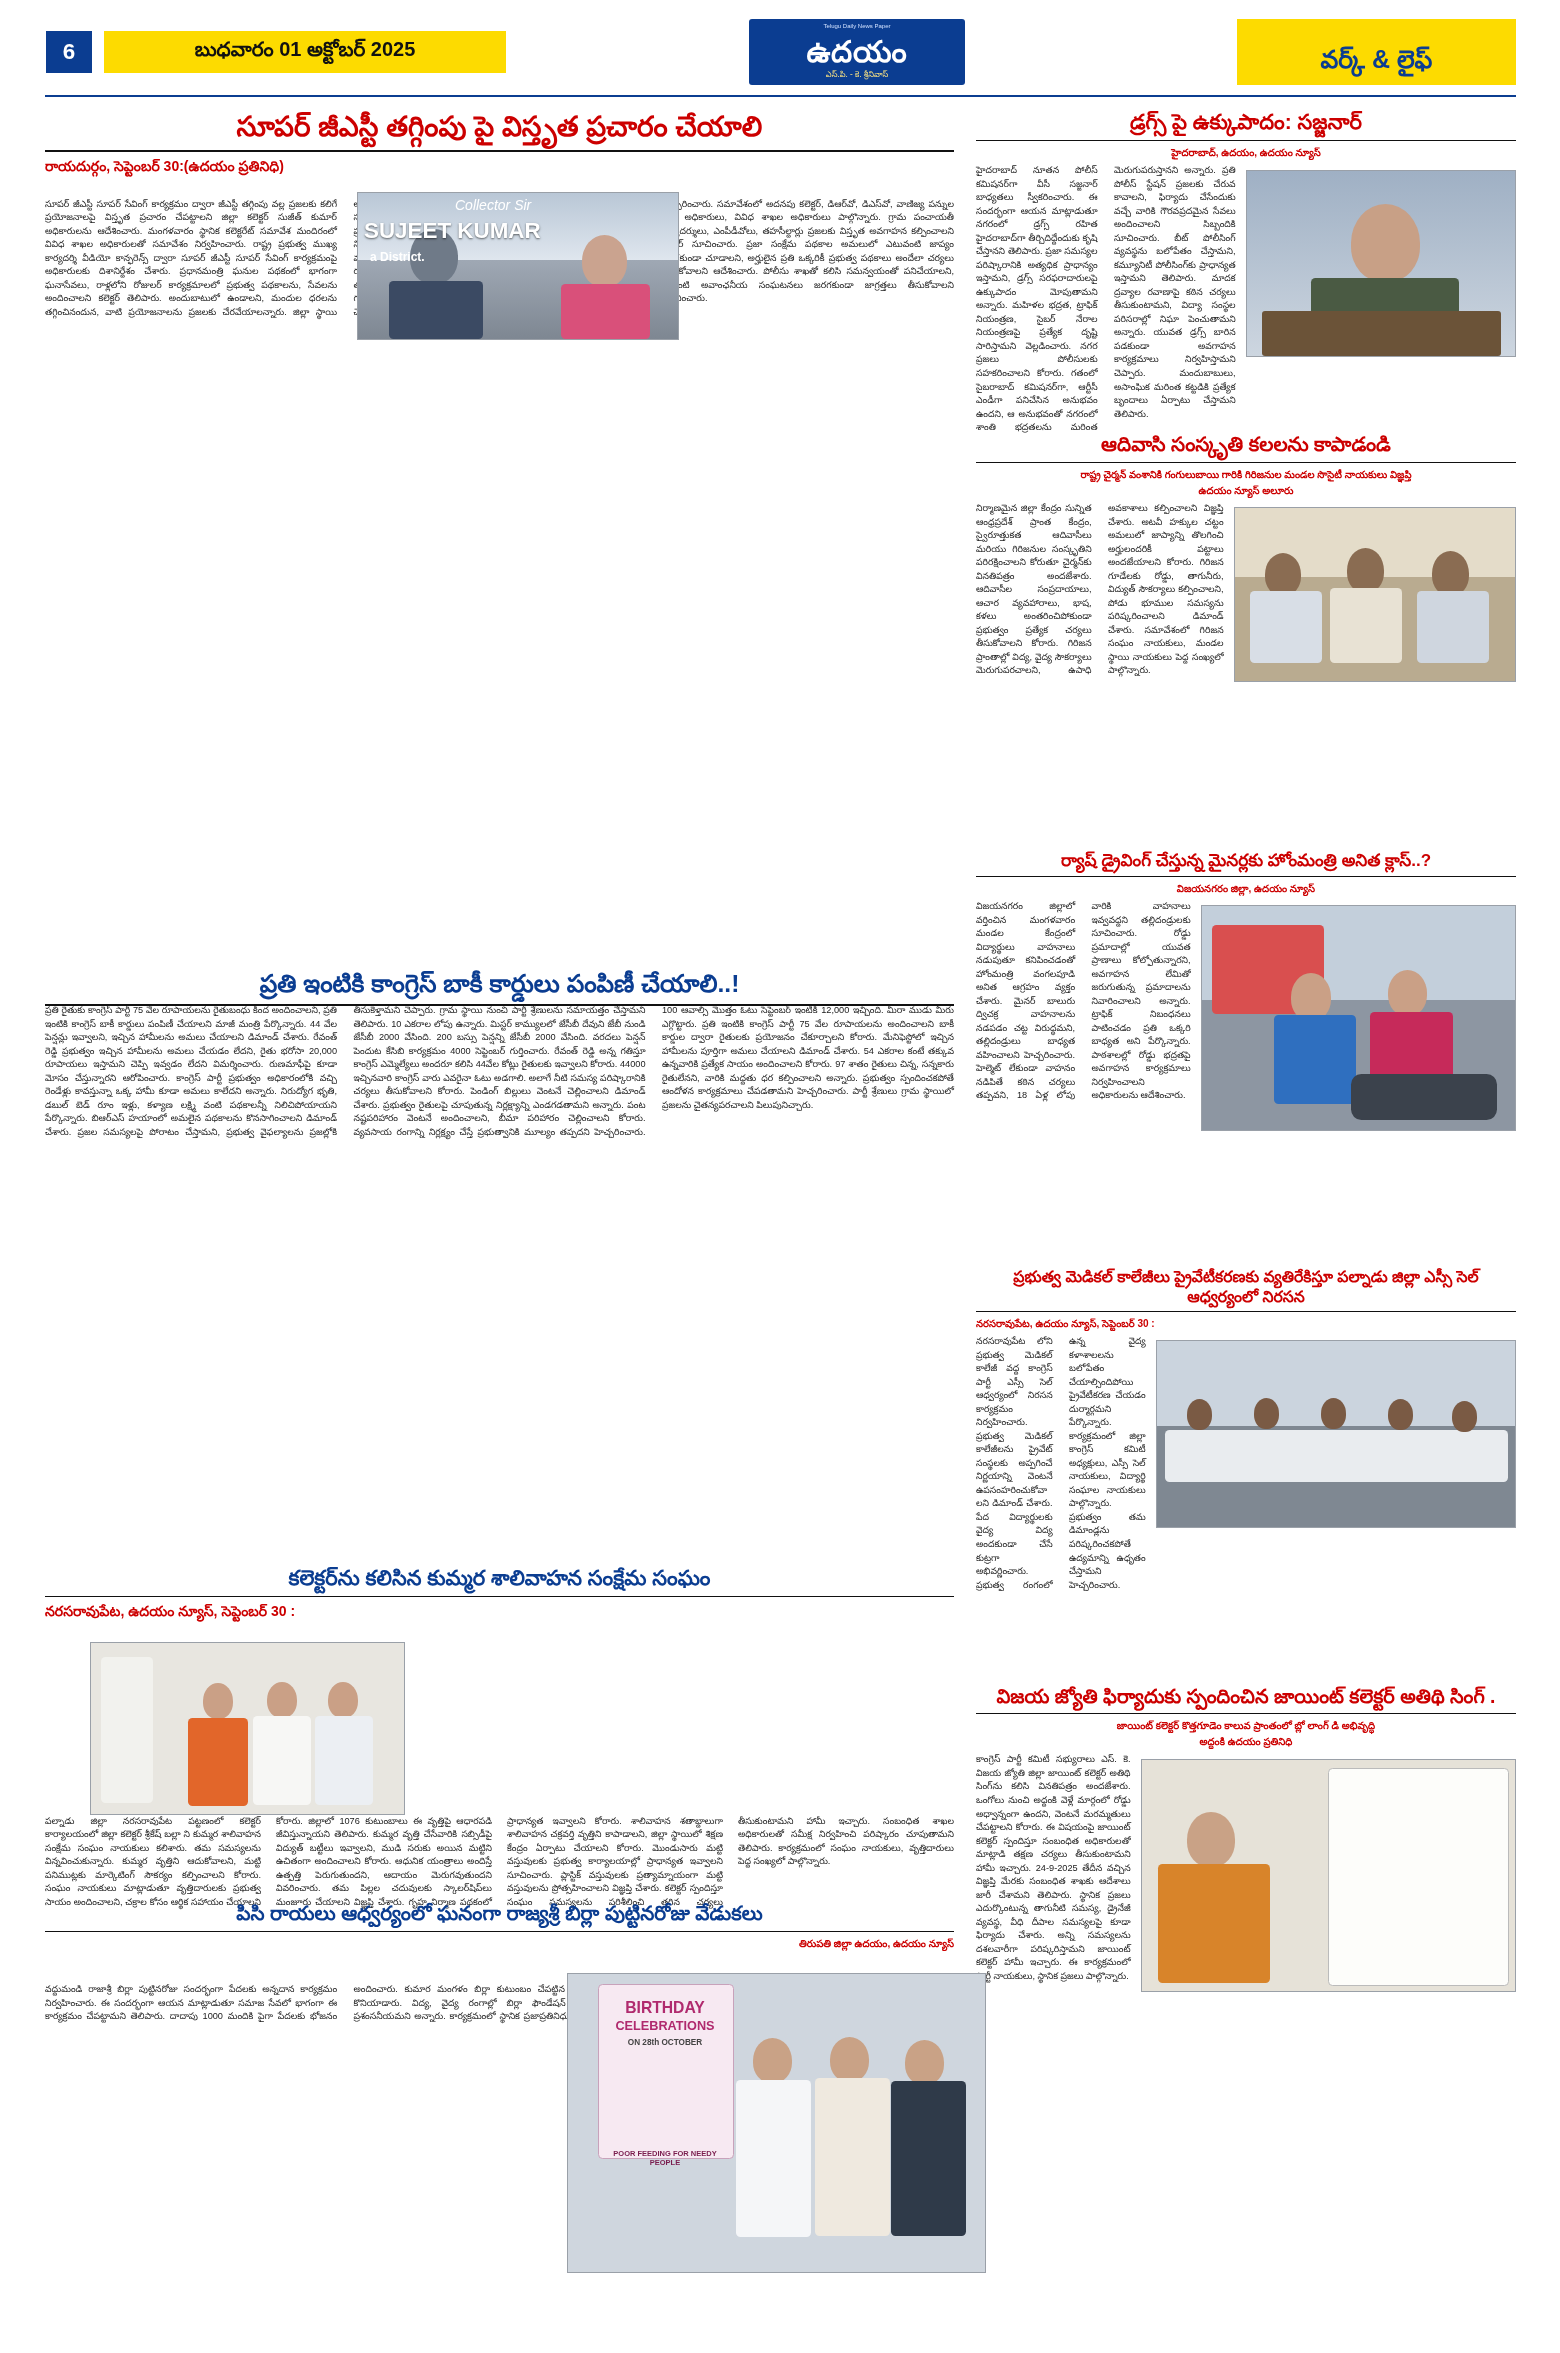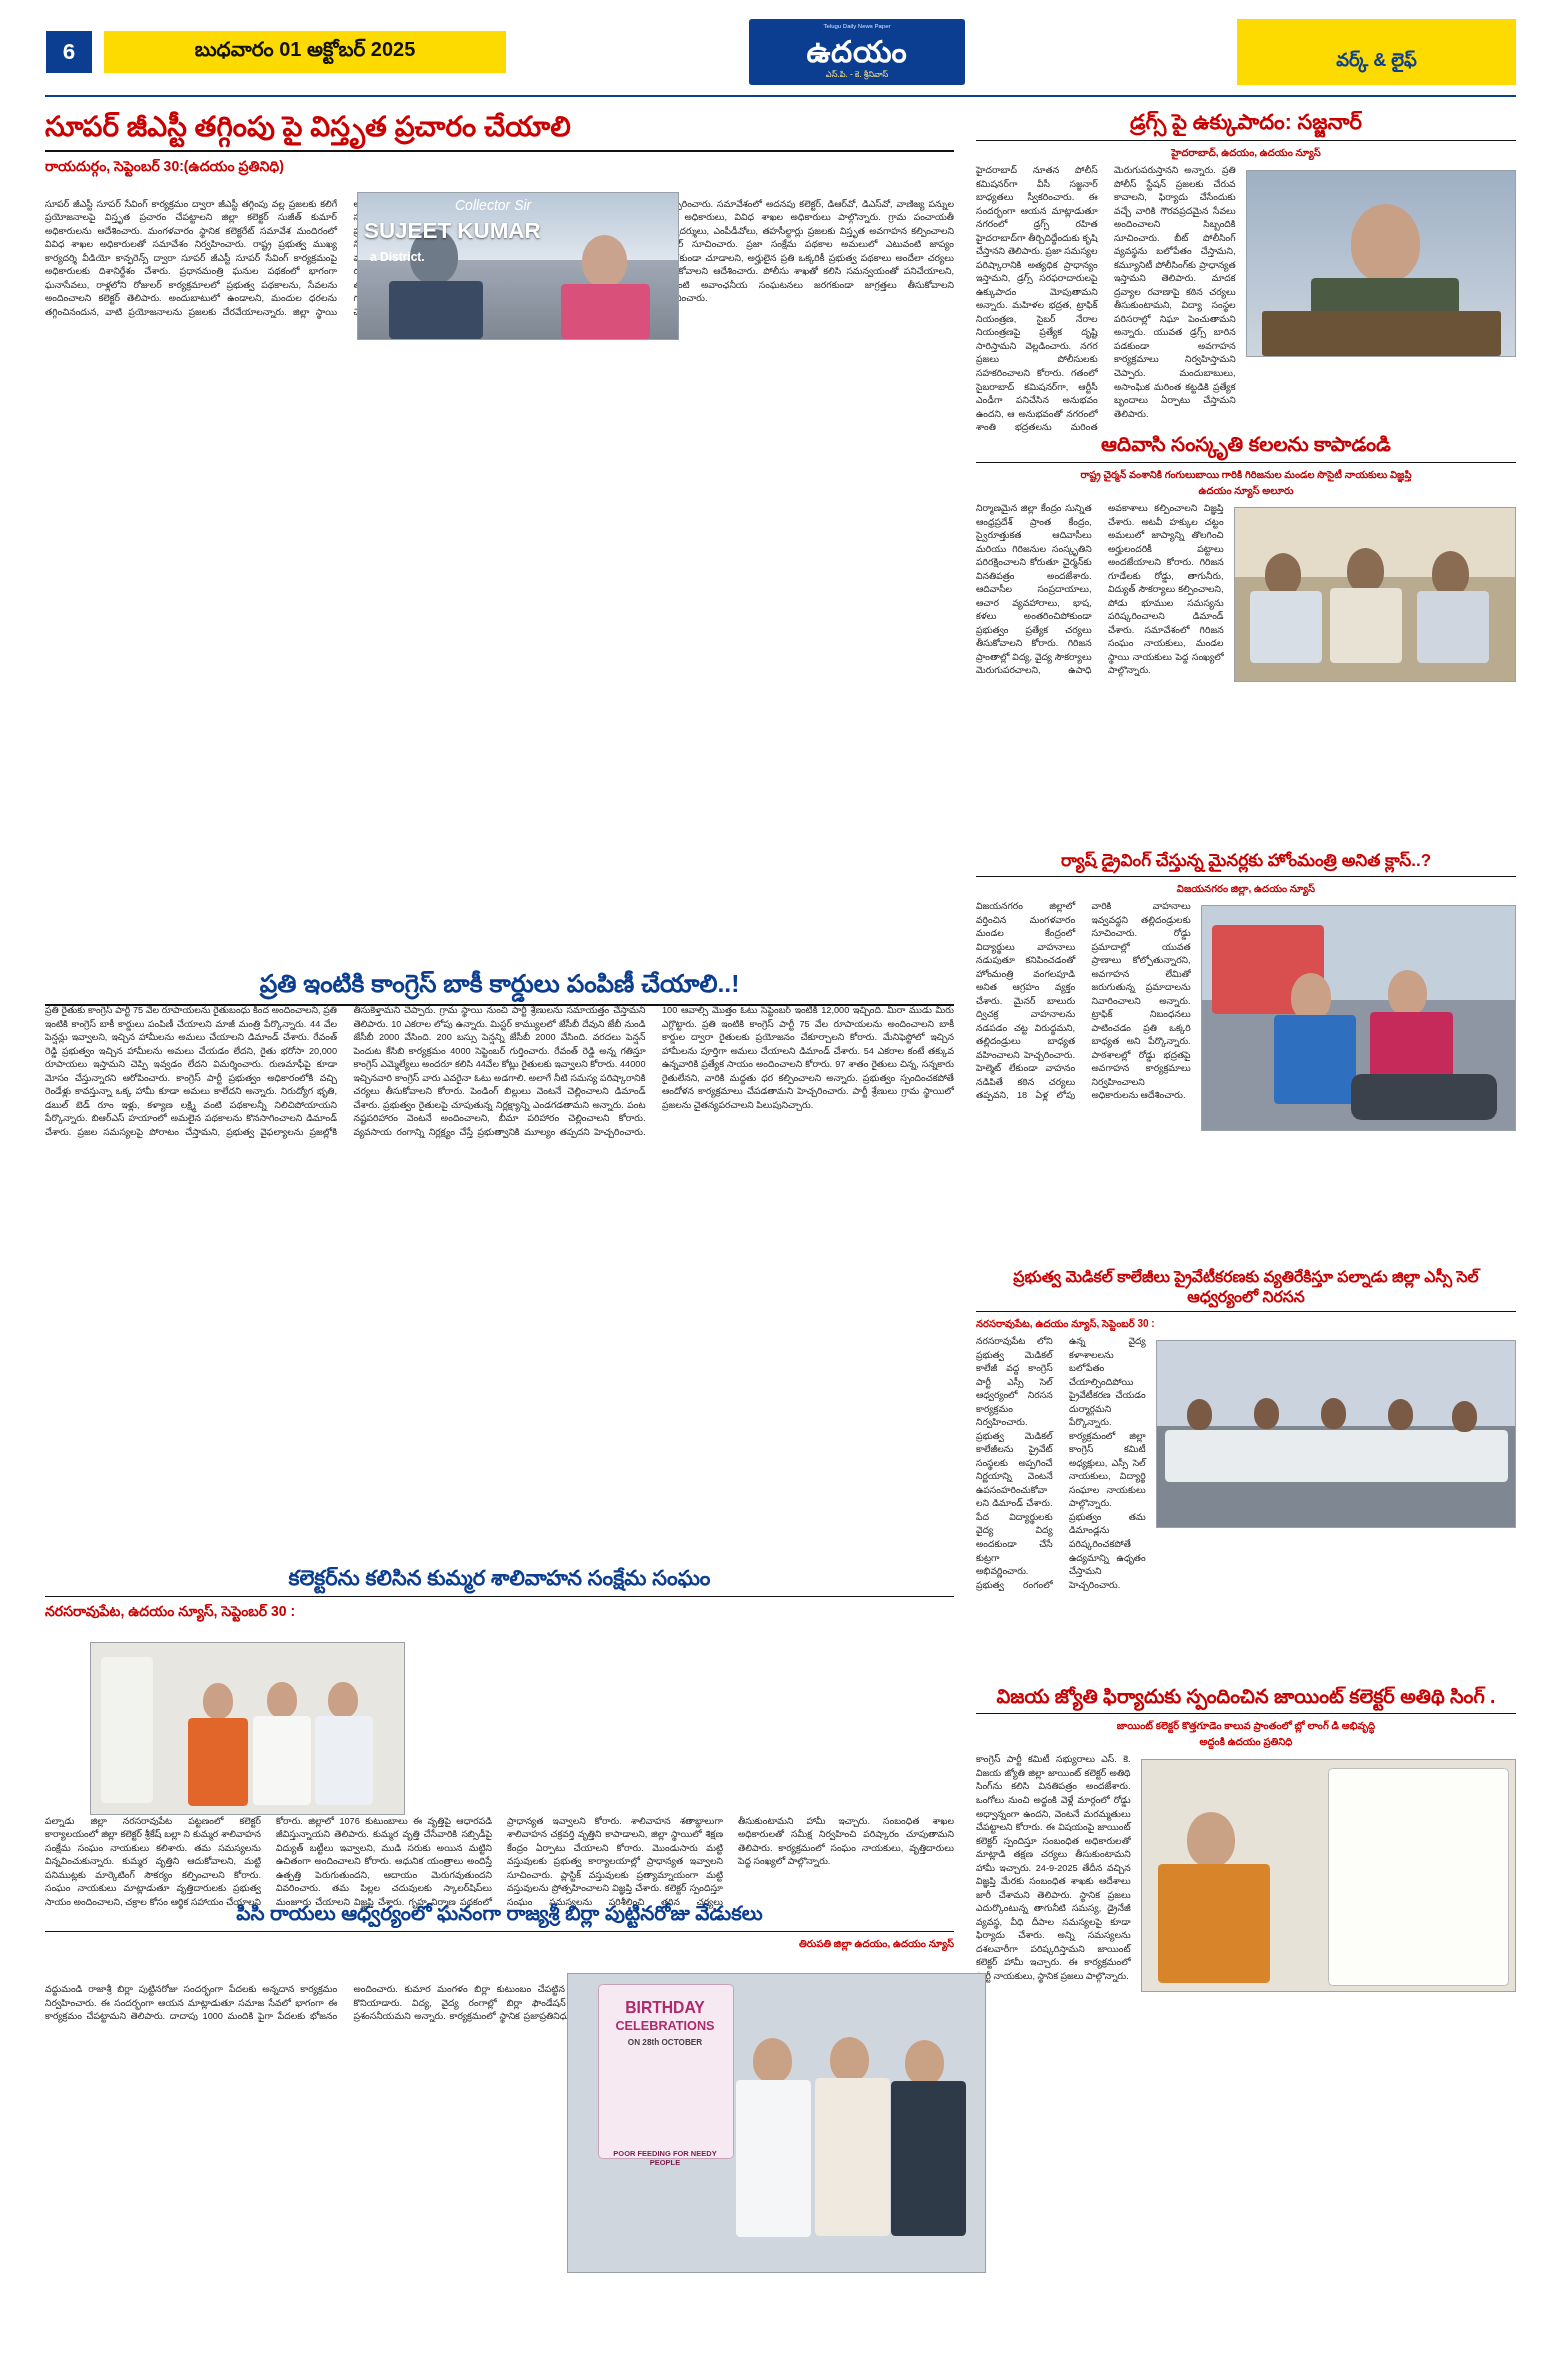--- a/index.html
+++ b/index.html
@@ -12,40 +12,40 @@
           font-size:22.4px;font-weight:bold;display:flex;align-items:center;justify-content:center;}
   .datebox{position:absolute;left:104px;top:31px;width:402px;height:42px;background:#fddb00;
            display:flex;align-items:center;justify-content:center;font-size:20px;font-weight:bold;color:#111;}
   .logo{position:absolute;left:749px;top:19.4px;width:216px;height:66px;background:#0b3d91;border-radius:3px;
         display:flex;align-items:center;justify-content:center;}
   .logo .lg-main{color:#fff;font-size:30px;font-weight:bold;letter-spacing:0.7px;line-height:1;}
   .logo .lg-sub{position:absolute;bottom:4.5px;left:0;right:0;text-align:center;color:#ffe680;font-size:8.2px;}
   .logo .lg-top{position:absolute;top:3.7px;left:0;right:0;text-align:center;color:#cfe0ff;font-size:6px;}
   .mh-right{position:absolute;left:1237px;top:19.4px;width:279px;height:66px;background:#fddb00;
             display:flex;align-items:center;justify-content:center;}
-  .mh-right span{color:#0b3d91;font-size:18px;font-weight:bold;margin-top:20px;}
+  .mh-right span{color:#0b3d91;font-size:25px;font-weight:bold;margin-top:20px;}
   .mh-rule{position:absolute;left:45px;top:95px;width:1471px;height:2.2px;background:#0b3d91;}
 
   
   .hl{color:#cc0000;font-weight:bold;line-height:1.25;}
   .hl-blue{color:#0b3d91;font-weight:bold;line-height:1.25;}
   .sub{color:#cc0000;font-size:10px;font-weight:bold;text-align:center;line-height:1.4;}
   .byline{color:#cc0000;font-size:14px;font-weight:bold;}
   .body{font-size:9.2px;line-height:1.47;text-align:justify;color:#1a1a1a;
         font-family:"Liberation Sans",sans-serif;hyphens:auto;word-break:break-word;}
   .rule{background:#111;height:1.5px;}
   .photo{background:#c8ccd2;position:relative;overflow:hidden;border:0.7px solid #9aa0a8;}
   .photo .sky{position:absolute;left:0;top:0;right:0;height:46%;background:linear-gradient(#b9c7d6,#dfe6ee);}
   .photo .grd{position:absolute;left:0;bottom:0;right:0;height:54%;background:linear-gradient(#9fa8b4,#7e8792);}
   .photo .p1{position:absolute;border-radius:50% 50% 45% 45%;background:#6f7a88;}
   .photo .p2{position:absolute;background:#8b95a3;border-radius:4.5px;}
 
   
   #sec1{position:absolute;left:45px;top:109px;width:909px;}
-  #s1-head{font-size:28px;text-align:left;}
+  #s1-head{font-size:28px;text-align:center;}
   #s1-rule{margin-top:6px;}
   #s1-by{margin-top:6px;text-align:left;}
   .cols3{column-count:3;column-gap:16.4px;}
   .cols2{column-count:2;column-gap:16.4px;}
   .cols4{column-count:4;column-gap:15px;}
 
   #s1-photo{position:absolute;left:312px;top:34px;width:320px;height:146px;}
   #s1-photo .nm{position:absolute;left:6px;top:25px;color:#fff;font-size:22.4px;font-weight:bold;
                 text-shadow:0 0.7px 2.2px rgba(0,0,0,.6);}
   #s1-photo .nm2{position:absolute;left:12px;top:57px;color:#fff;font-size:12px;font-weight:bold;}

